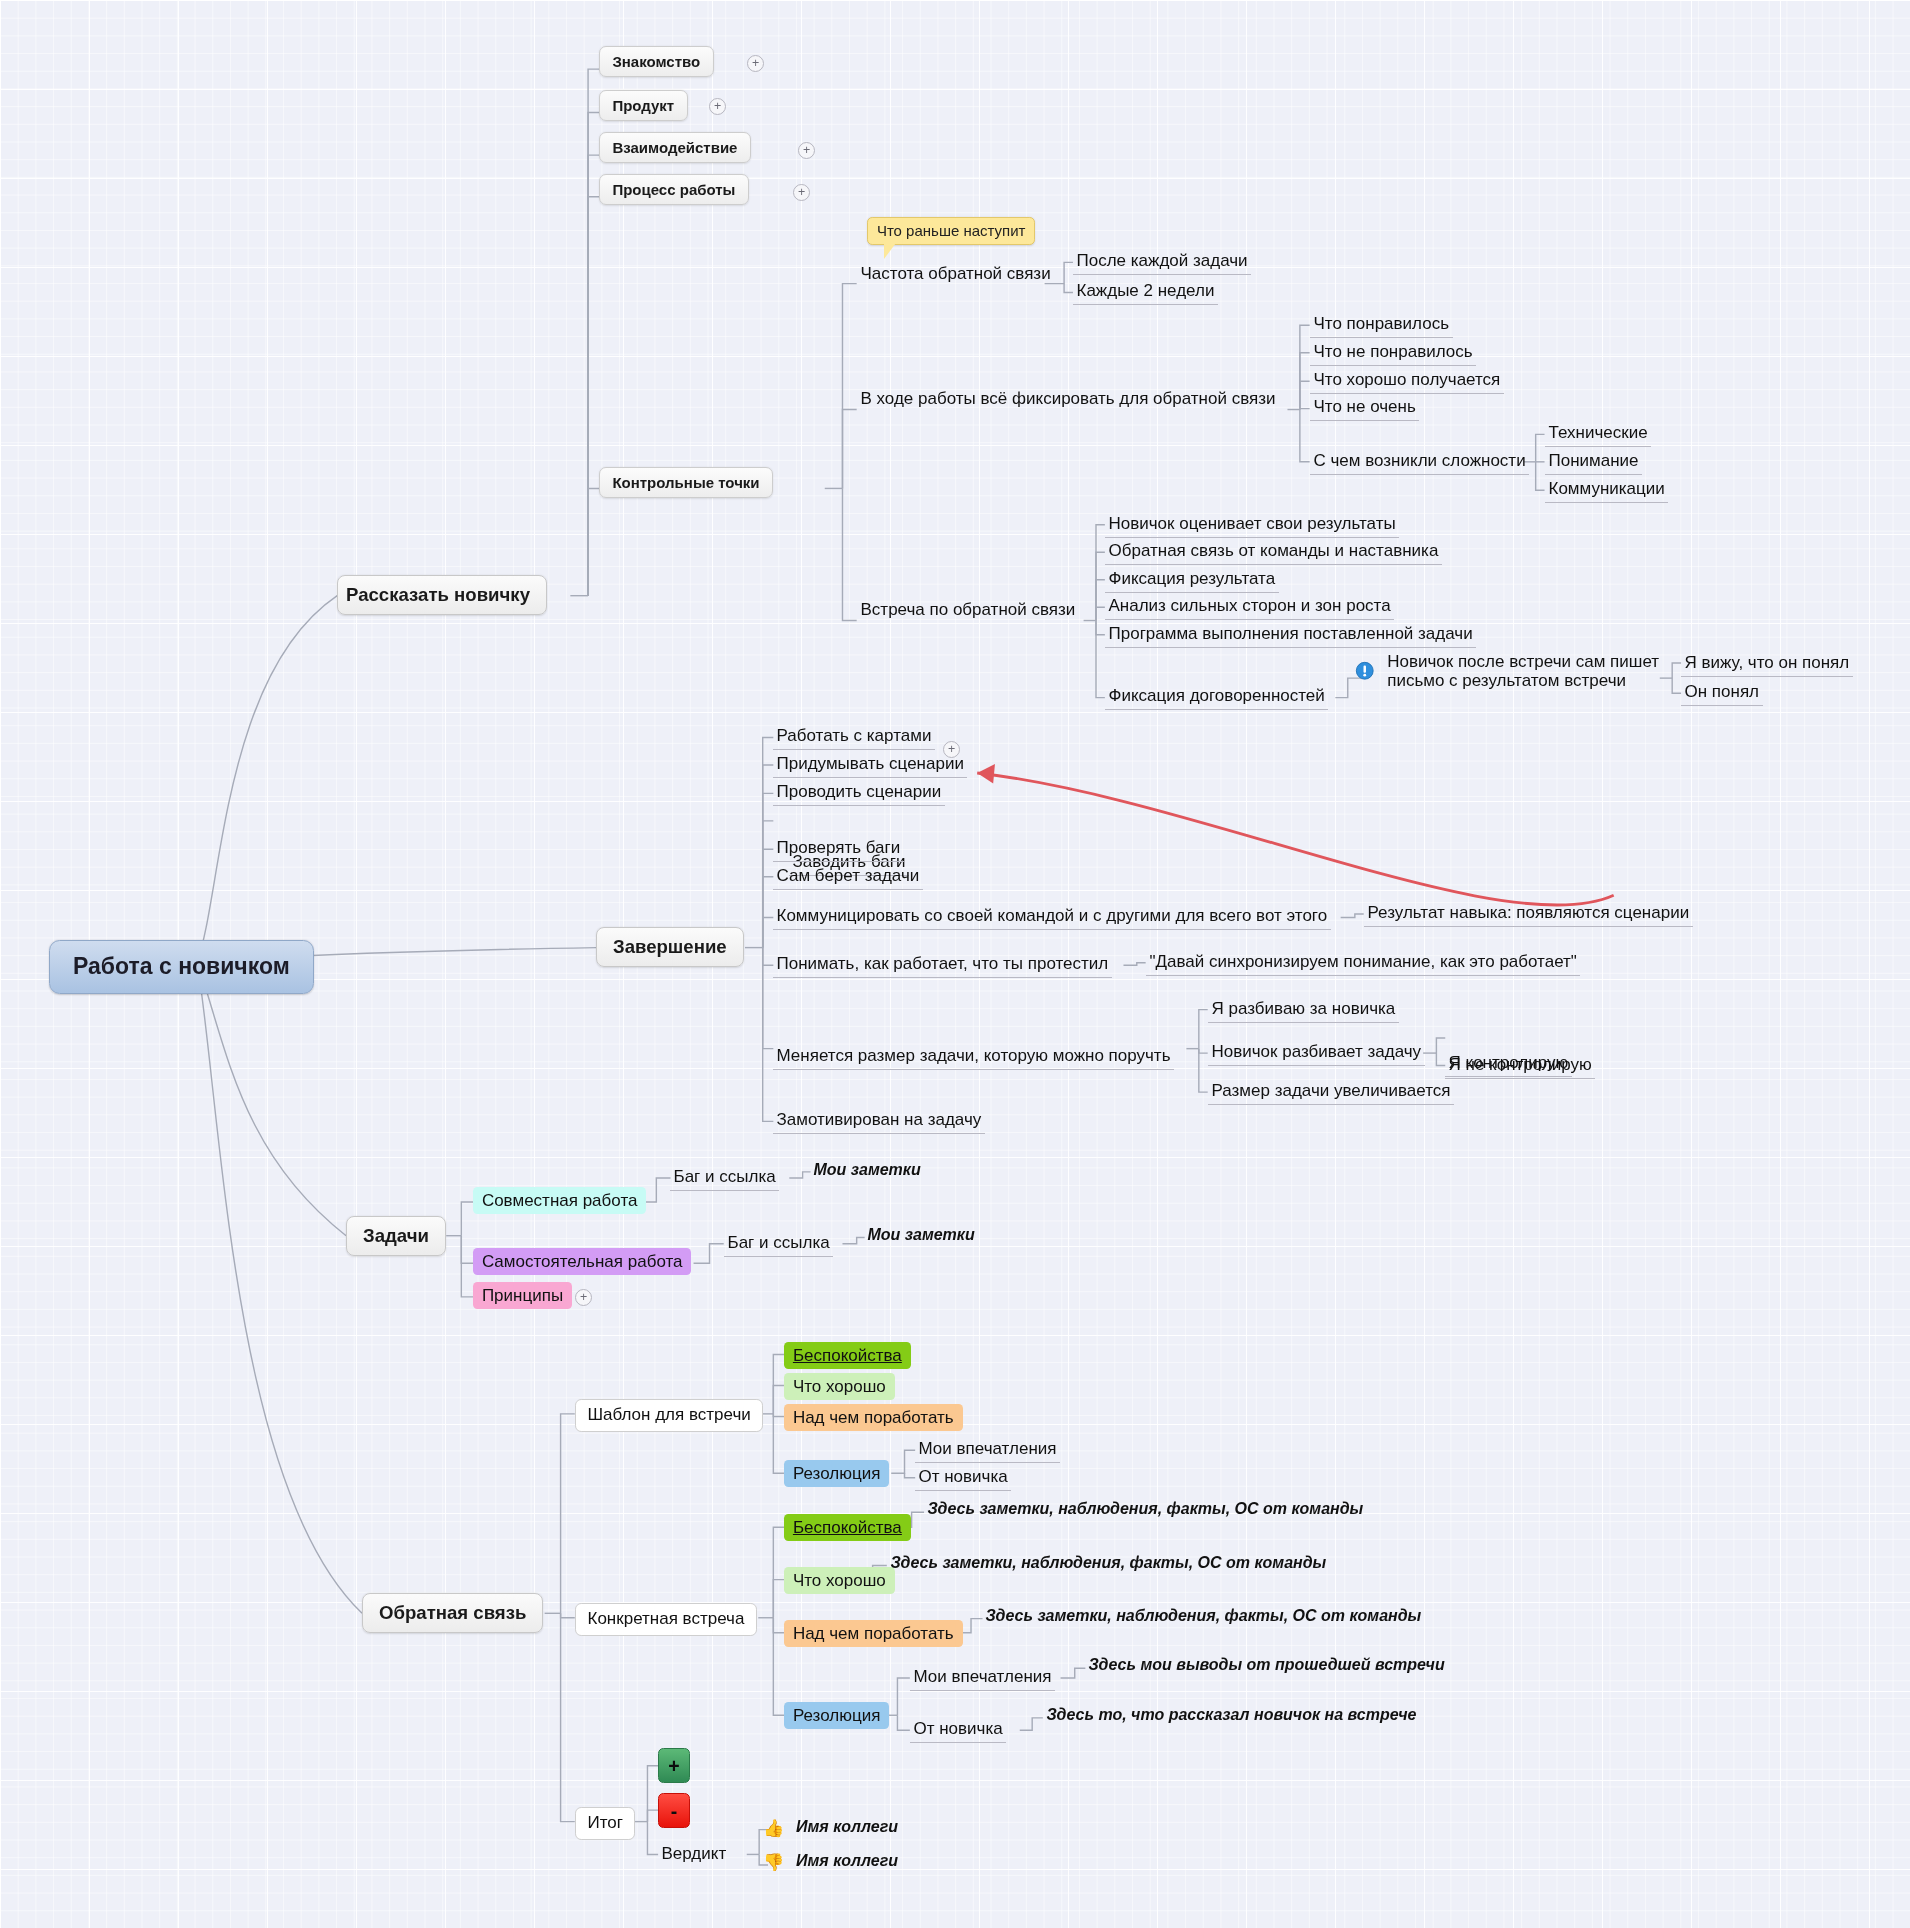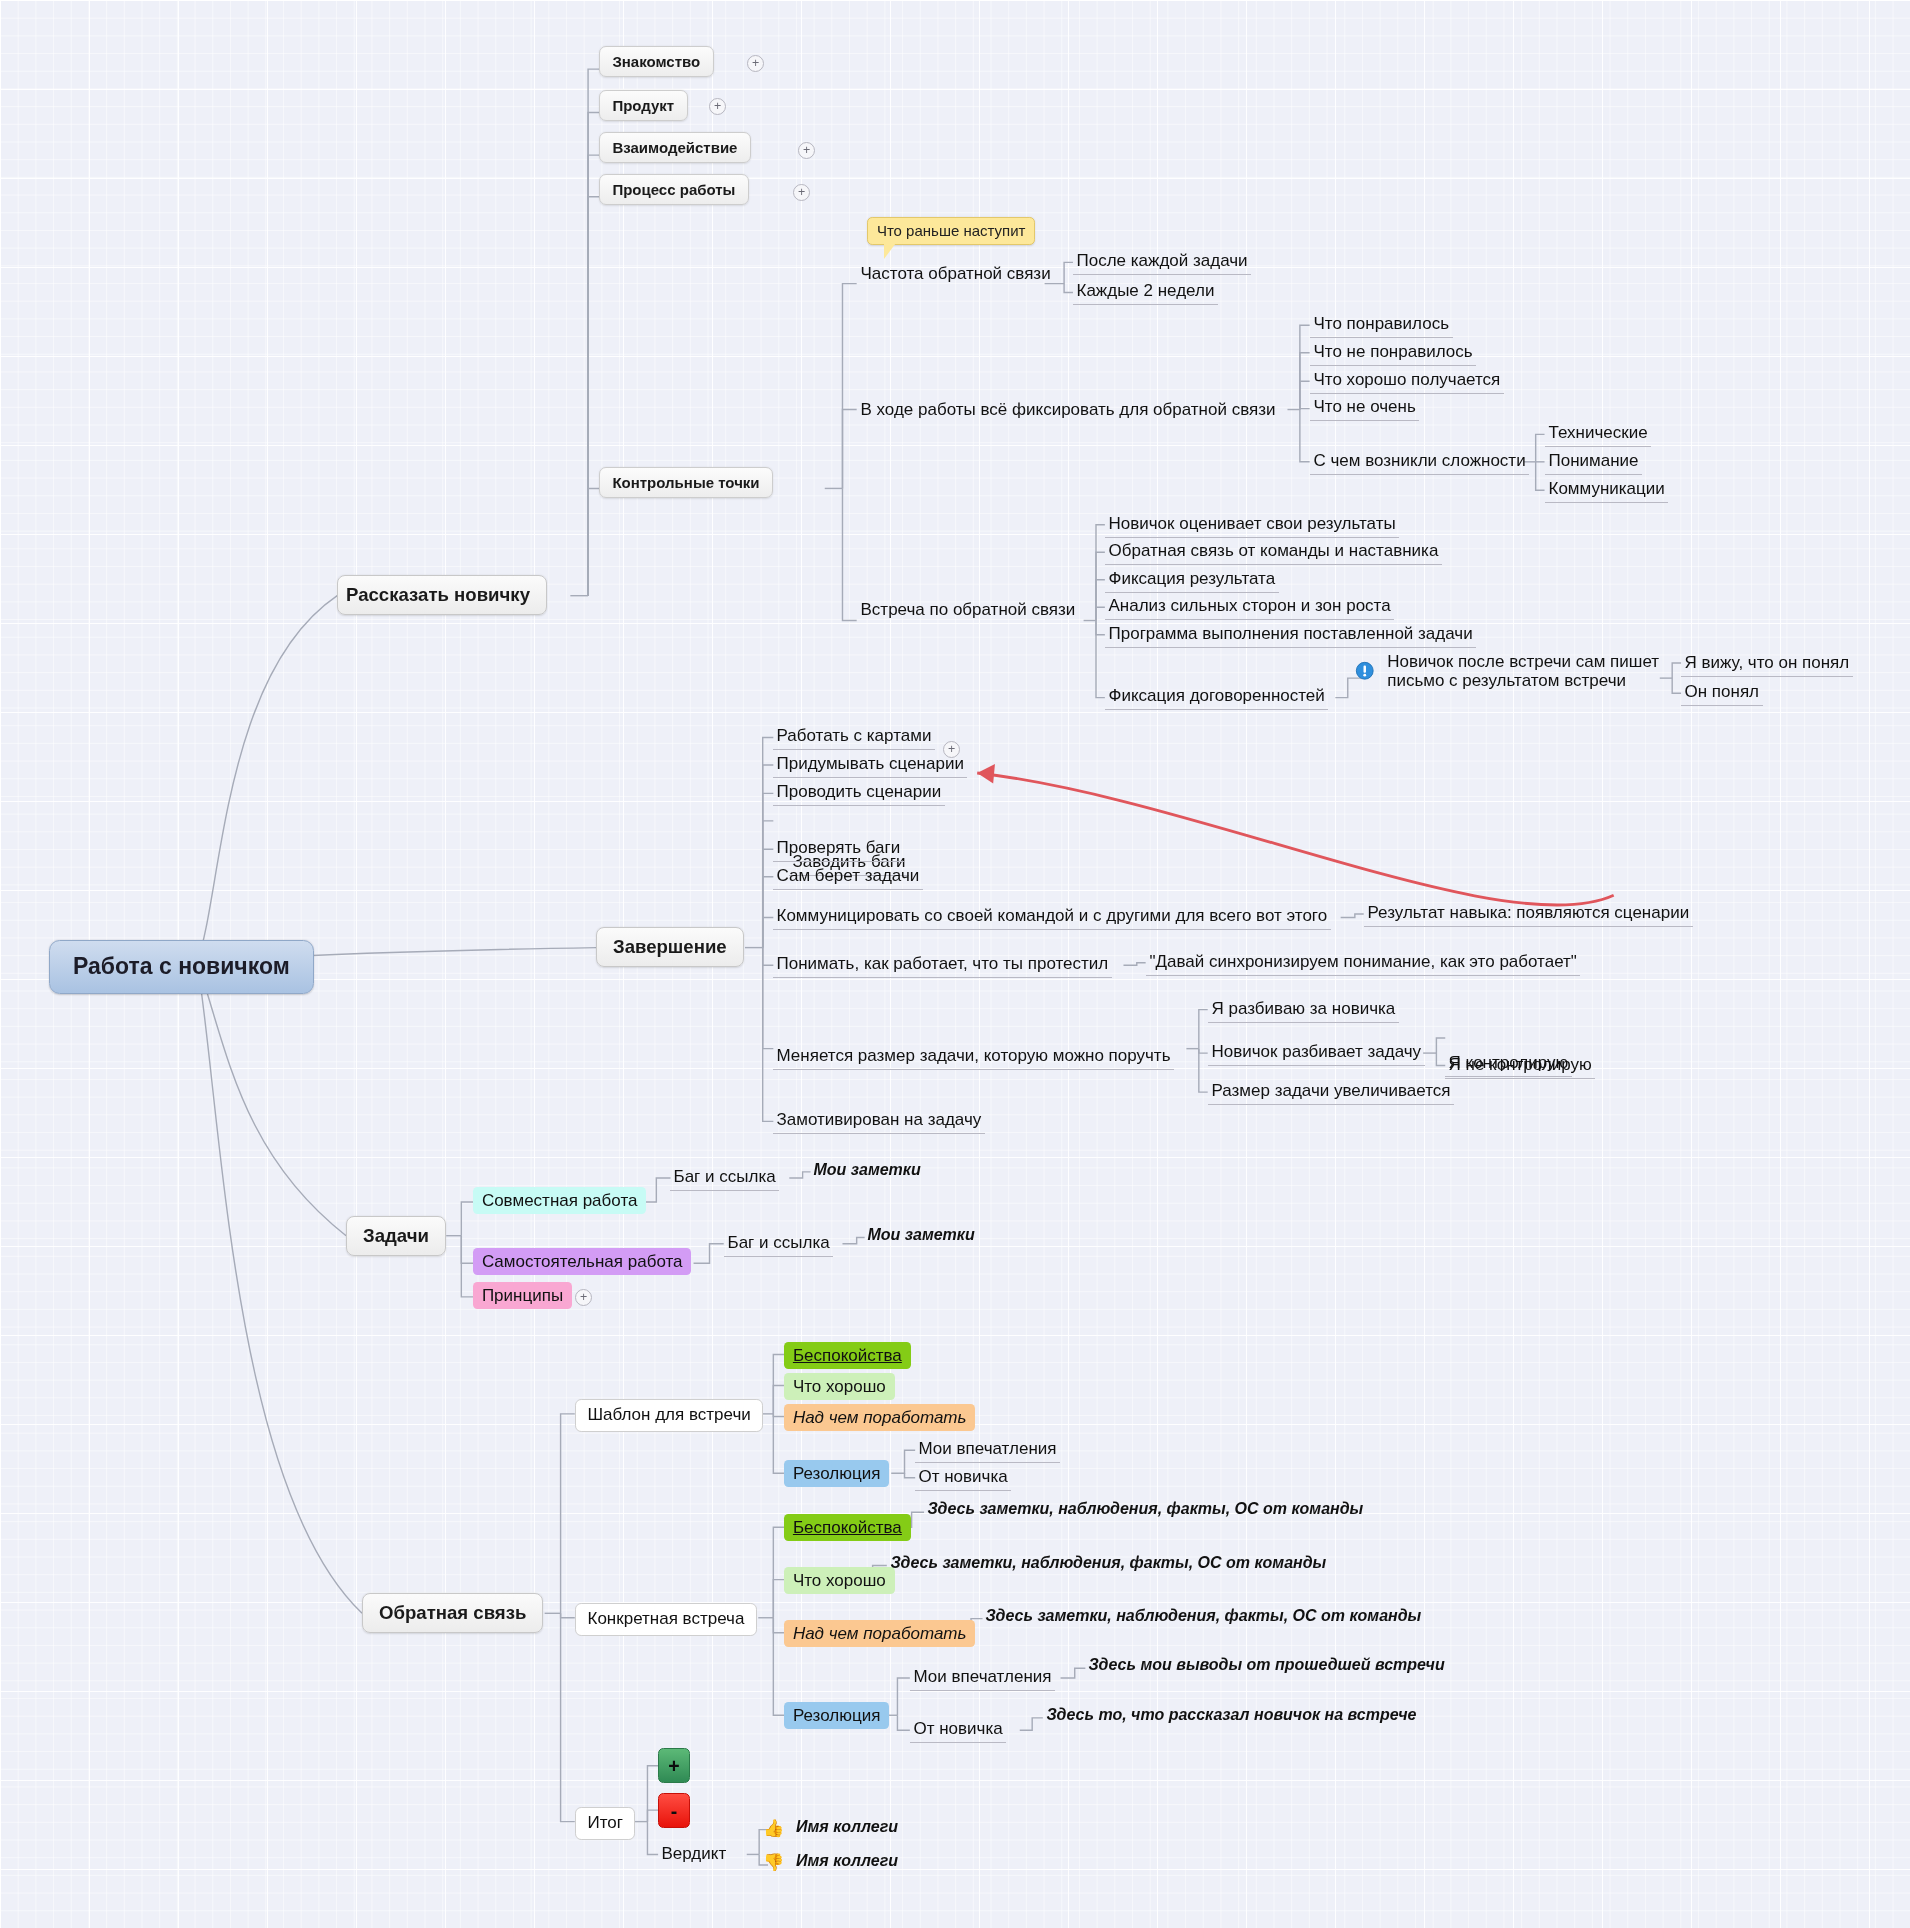--- a/index.html
+++ b/index.html
@@ -55,21 +55,21 @@
     font-size:17px;color:#111;padding:1.8px 3.5px 3.5px 3.5px;
     border-bottom:0.9px solid #b9b9c4;
   }
   .plain.ital{font-style:italic;font-weight:bold;font-size:16px;}
   .plain.noline{border-bottom:none;}
 
   
   .chip{padding:3.5px 8.9px;border-radius:4.4px;font-size:17px;color:#111;}
   .chip.yellow{background:#84cc16;text-decoration:underline;}
   .chip.green{background:#cdf0b9;}
-  .chip.orange{background:#fbc891;font-style:italic;}
+  .chip.orange{background:#fbc891;}
   .chip.blue{background:#98c9ee;}
   .chip.cyan{background:#c7fbf5;}
   .chip.purple{background:#d39cf5;}
   .chip.pink{background:#f9a7d2;}
 
   
   .callout{
     background:#fde89a;border:0.9px solid #e3c86a;border-radius:5.3px;
     padding:4.4px 8.9px;font-size:15px;color:#222;
     box-shadow:0 0.9px 1.8px rgba(0,0,0,.12);
@@ -249,21 +249,21 @@
   <div class="node boxed" style="left:599px;top:174px;">Процесс работы</div>
   <div class="node plus" style="left:793px;top:184px;">+</div>
 
   <div class="node boxed" style="left:599px;top:467px;">Контрольные точки</div>
 
   <div class="node callout" style="left:867px;top:217px;">Что раньше наступит</div>
   <div class="node plain noline" style="left:857px;top:262px;">Частота обратной связи</div>
   <div class="node plain" style="left:1073px;top:249px;">После каждой задачи</div>
   <div class="node plain" style="left:1073px;top:279px;">Каждые 2 недели</div>
 
-  <div class="node plain noline" style="left:857px;top:398px;">В ходе работы всё фиксировать для обратной связи</div>
+  <div class="node plain noline" style="left:857px;top:387px;">В ходе работы всё фиксировать для обратной связи</div>
   <div class="node plain" style="left:1310px;top:312px;">Что понравилось</div>
   <div class="node plain" style="left:1310px;top:340px;">Что не понравилось</div>
   <div class="node plain" style="left:1310px;top:368px;">Что хорошо получается</div>
   <div class="node plain" style="left:1310px;top:395px;">Что не очень</div>
   <div class="node plain" style="left:1310px;top:449px;">С чем возникли сложности</div>
   <div class="node plain" style="left:1545px;top:421px;">Технические</div>
   <div class="node plain" style="left:1545px;top:449px;">Понимание</div>
   <div class="node plain" style="left:1545px;top:477px;">Коммуникации</div>
 
   <div class="node plain noline" style="left:857px;top:598px;">Встреча по обратной связи</div>

